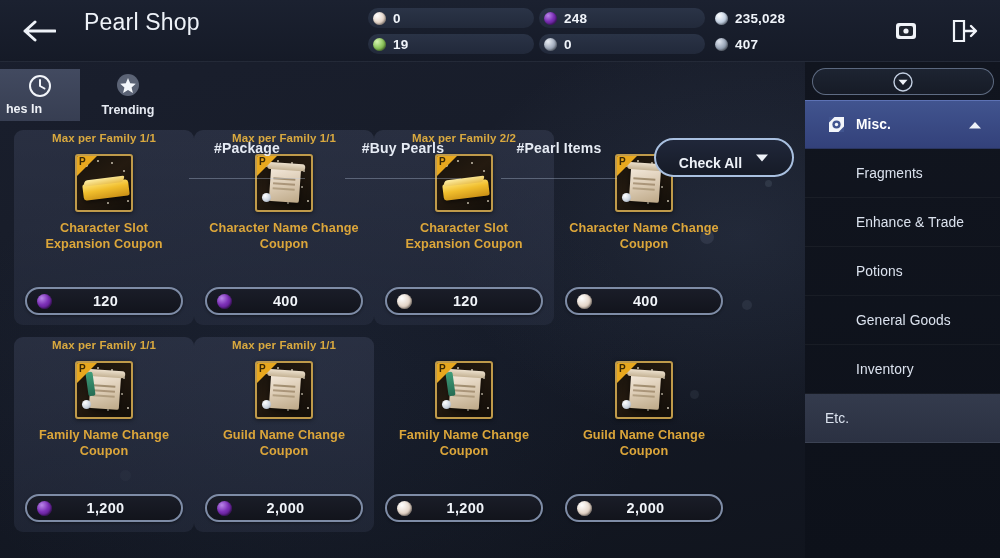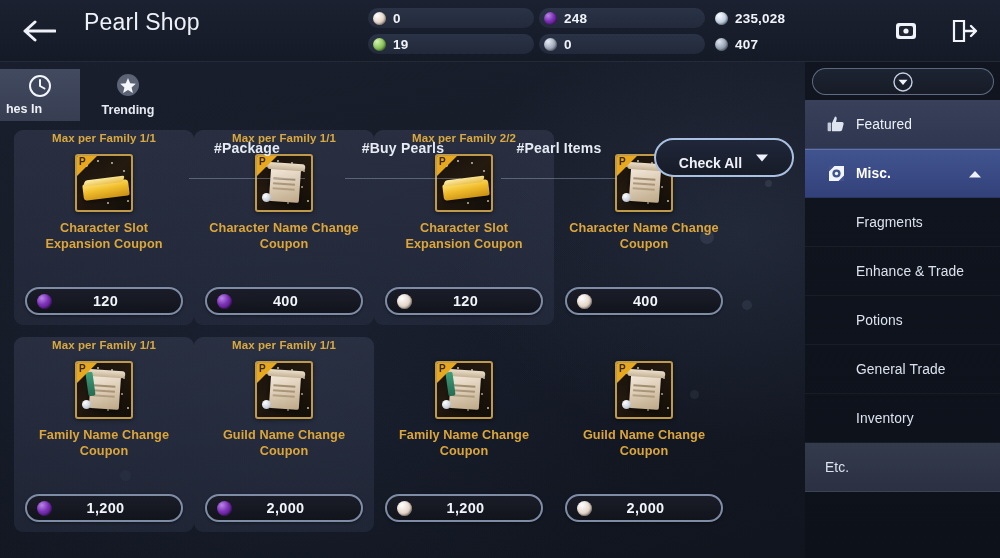--- a/index.html
+++ b/index.html
@@ -520,30 +520,20 @@
   </div>
 
   <div class="sidebar">
     <div class="side-toggle">
       <svg width="22" height="22" viewBox="0 0 22 22">
         <circle cx="11" cy="11" r="9" fill="none" stroke="#c3cfe2" stroke-width="1.4"></circle>
         <path d="M6.5 8.8 L11 14 L15.5 8.8 Z" fill="#eef2f8"></path>
       </svg>
     </div>
     <div class="side-list" id="sidelist">
-        <div class="side-item featured">
-          <span class="s-ico">
-            <svg width="20" height="20" viewBox="0 0 20 20">
-       <path d="M6 9 L9 2.5 C10.6 2.5 11 4 10.6 5.4 L10 8 L16 8 C17.2 8 17.9 9 17.6 10.1
-                L16.2 15.6 C16 16.6 15.2 17.2 14.2 17.2 L6 17.2 Z" fill="#dfe5ef"></path>
-       <rect x="1.6" y="8.4" width="3.6" height="8.8" rx="1" fill="#c3cbd8"></rect>
-     </svg>
-          </span>
-          <span class="s-lbl">Featured</span>
-        </div>
         <div class="side-item active">
           <span class="s-ico">
             <svg width="21" height="21" viewBox="0 0 21 21">
        <path d="M3 3 L18 3 L18 18 L3 18 Z" fill="#f2f5fa"></path>
        <path d="M3 3 L8.5 3 L3 8.5 Z" fill="#41548f"></path>
        <path d="M18 18 L12.5 18 L18 12.5 Z" fill="#41548f"></path>
        <circle cx="10.5" cy="10.5" r="4.1" fill="#41548f"></circle>
        <circle cx="10.5" cy="10.5" r="1.7" fill="#f2f5fa"></circle>
      </svg>
           </span>
@@ -555,21 +545,21 @@
         <div class="side-item indent">
           <span class="s-lbl">Fragments</span>
         </div>
         <div class="side-item indent">
           <span class="s-lbl">Enhance &amp; Trade</span>
         </div>
         <div class="side-item indent">
           <span class="s-lbl">Potions</span>
         </div>
         <div class="side-item indent">
-          <span class="s-lbl">General Trade</span>
+          <span class="s-lbl">General Goods</span>
         </div>
         <div class="side-item indent">
           <span class="s-lbl">Inventory</span>
         </div>
         <div class="side-item etc">
           <span class="s-lbl">Etc.</span>
         </div>
       </div>
   </div>
 

